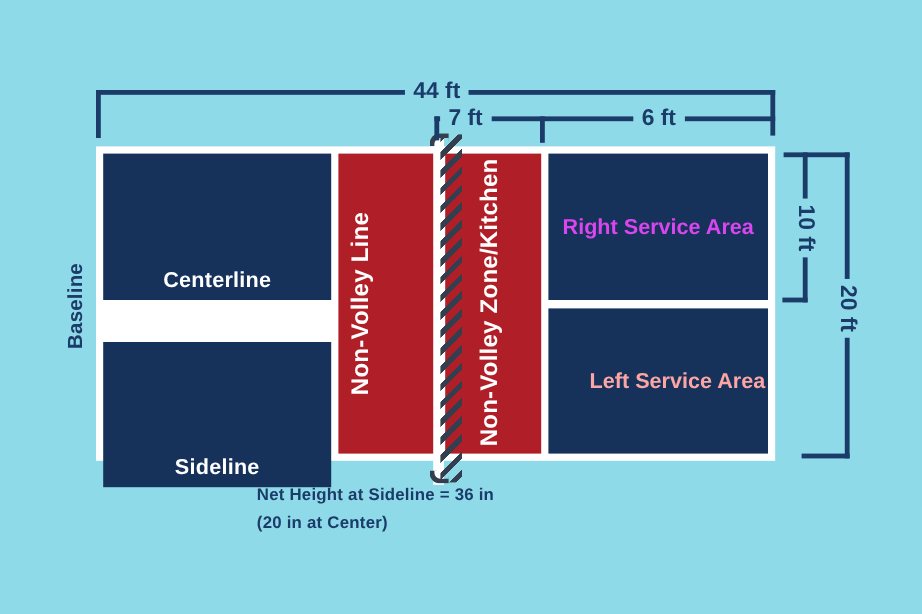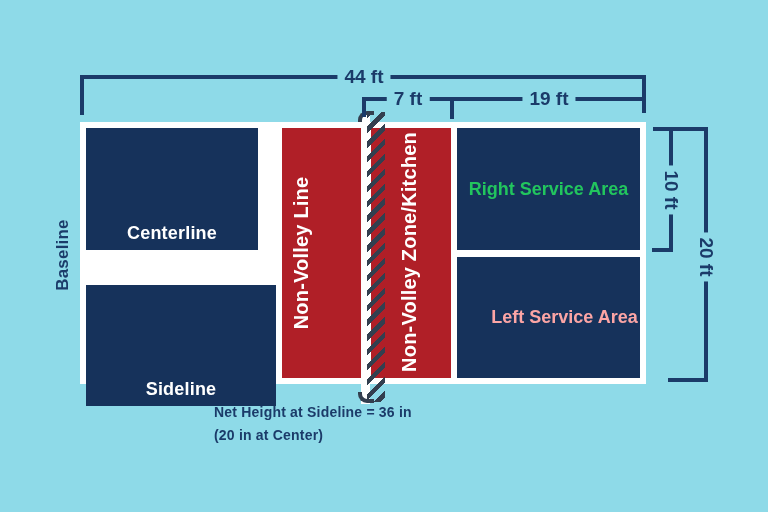--- a/index.html
+++ b/index.html
@@ -72,32 +72,32 @@
     font-size:14px; line-height:23px; letter-spacing:0.2px;
   }
 </style>
 </head>
 <body>
 
 <div class="stage">
 
   <div class="court-outer"></div>
 
-  <div class="zone navy" style="left:86px; top:128px; width:172px; height:122px;">
+  <div class="zone navy" style="left:86px; top:128px; width:190px; height:122px;">
     <div class="zone-label bottom">Centerline</div>
   </div>
   <div class="zone navy" style="left:86px; top:257px; width:190px; height:121px;margin-top:28px;">
     <div class="zone-label bottom">Sideline</div>
   </div>
 
   <div class="zone red" style="left:282px; top:128px; width:81px; height:250px;"></div>
   <div class="zone red" style="left:371px; top:128px; width:80px; height:250px;"></div>
 
   <div class="zone navy zone-flex" style="left:457px; top:128px; width:183px; height:122px;">
-    <div style="color:#22c55e; font-size:18px;">Right Service Area</div>
+    <div style="color:#d946ef; font-size:18px;">Right Service Area</div>
   </div>
   <div class="zone navy zone-flex" style="left:457px; top:257px; width:183px; height:121px;">
     <div style="color:#fca5a5; font-size:18px;margin-left:32px;">Left Service Area</div>
   </div>
 
   <div class="vlabel" style="left:301px; top:253px;">Non-Volley Line</div>
   <div class="vlabel" style="left:409px; top:252px;">Non-Volley Zone/Kitchen</div>
   <div class="vlabel navy-text" style="left:63px; top:255px;">Baseline</div>
 
   <div class="net-white"></div>
@@ -106,22 +106,22 @@
   <div class="net-hook-bottom"></div>
 
   <div class="dline" style="left:80px; top:75px; width:566px; height:4px;"></div>
   <div class="dline" style="left:80px; top:75px; width:4px; height:40px;"></div>
   <div class="dline" style="left:642px; top:75px; width:4px; height:38px;"></div>
   <div class="dim-chip" style="left:364px; top:77px;text-align:right;">44 ft</div>
 
   <div class="dline" style="left:362px; top:97px; width:284px; height:4px;"></div>
   <div class="dline" style="left:362px; top:97px; width:4px; height:20px;"></div>
   <div class="dline" style="left:450px; top:97px; width:4px; height:22px;"></div>
-  <div class="dim-chip" style="left:408px; top:99px;">7 ft</div>
-  <div class="dim-chip" style="left:549px; top:99px;">19 ft</div>
+  <div class="dim-chip" style="left:388px; top:99px;">7 ft</div>
+  <div class="dim-chip" style="left:549px; top:99px;">6 ft</div>
 
   <div class="dline" style="left:653px; top:127px; width:55px; height:4px;"></div>
   <div class="dline" style="left:669px; top:127px; width:4px; height:125px;"></div>
   <div class="dline" style="left:652px; top:248px; width:21px; height:4px;"></div>
   <div class="dim-chip rot" style="left:671px; top:190px;">10 ft</div>
 
   <div class="dline" style="left:704px; top:127px; width:4px; height:255px;"></div>
   <div class="dline" style="left:668px; top:378px; width:40px; height:4px;"></div>
   <div class="dim-chip rot" style="left:706px; top:257px;">20 ft</div>
 

